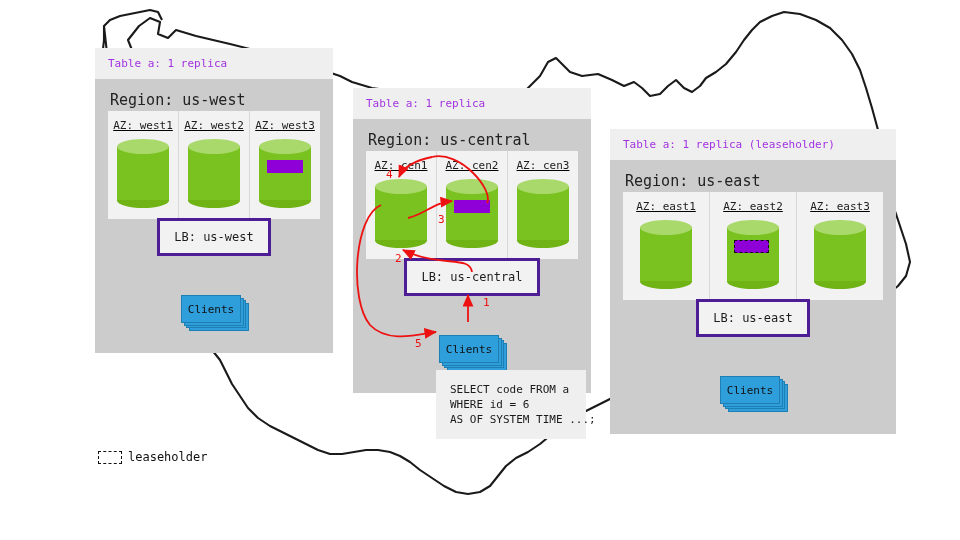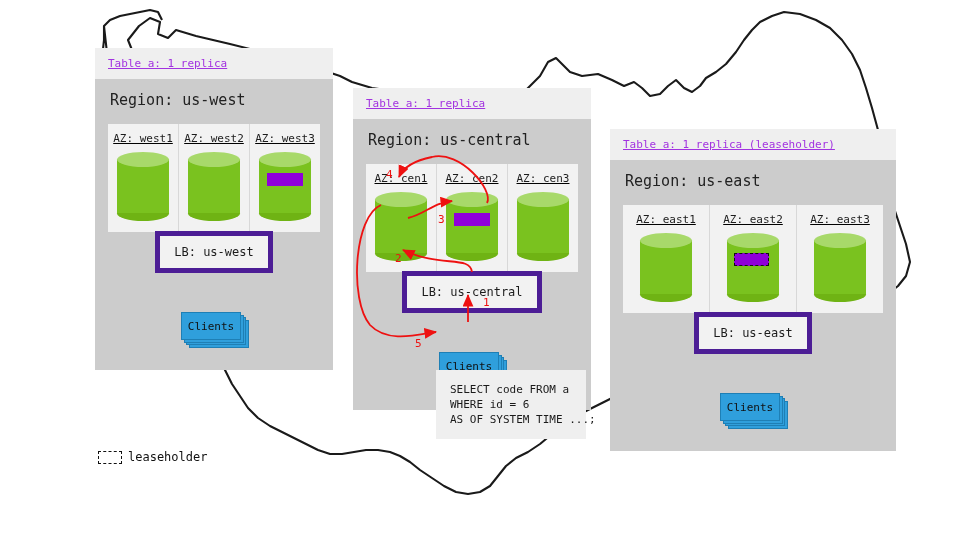--- a/index.html
+++ b/index.html
@@ -14,30 +14,29 @@
 
   
   .region{position:absolute;}
   .region-banner{
     background:#efefef;
     color:#a233e0;
     font-size:11px;
     padding:9px 29px 9px 13px;
     letter-spacing:0px;
     white-space:nowrap;
-    text-decoration:underline;
   }
   .region-body{
     background:#cccccc;
     padding:0 13px 0 13px;
   }
   .region-title{
     color:#222222;
     font-size:15px;
-    padding:12px 0 15px 2px;
+    padding:12px 0 2px 2px;
     white-space:nowrap;
   }
   .az-row{
     display:flex;
     background:#f2f2f2;
   }
   .az-cell{
     flex:1;
     position:relative;
     padding:8px 0 12px 0;
@@ -77,21 +76,21 @@
   }
   .cyl .replica.leaseholder{
     border:1.6px dashed #111111;
     left:7px;top:20px;width:33px;height:11px;
   }
 
   
   .lb{
     position:relative;
     background:#f2f2f2;
-    border:5px solid #4c1d95;
+    border:3px solid #4c1d95;
     font-size:12px;color:#1c1c1c;
     text-align:center;
     padding:9px 14px;
     width:max-content;
     margin:-1px auto 0 auto;
     white-space:nowrap;
   }
 
   
   .clients-wrap{

